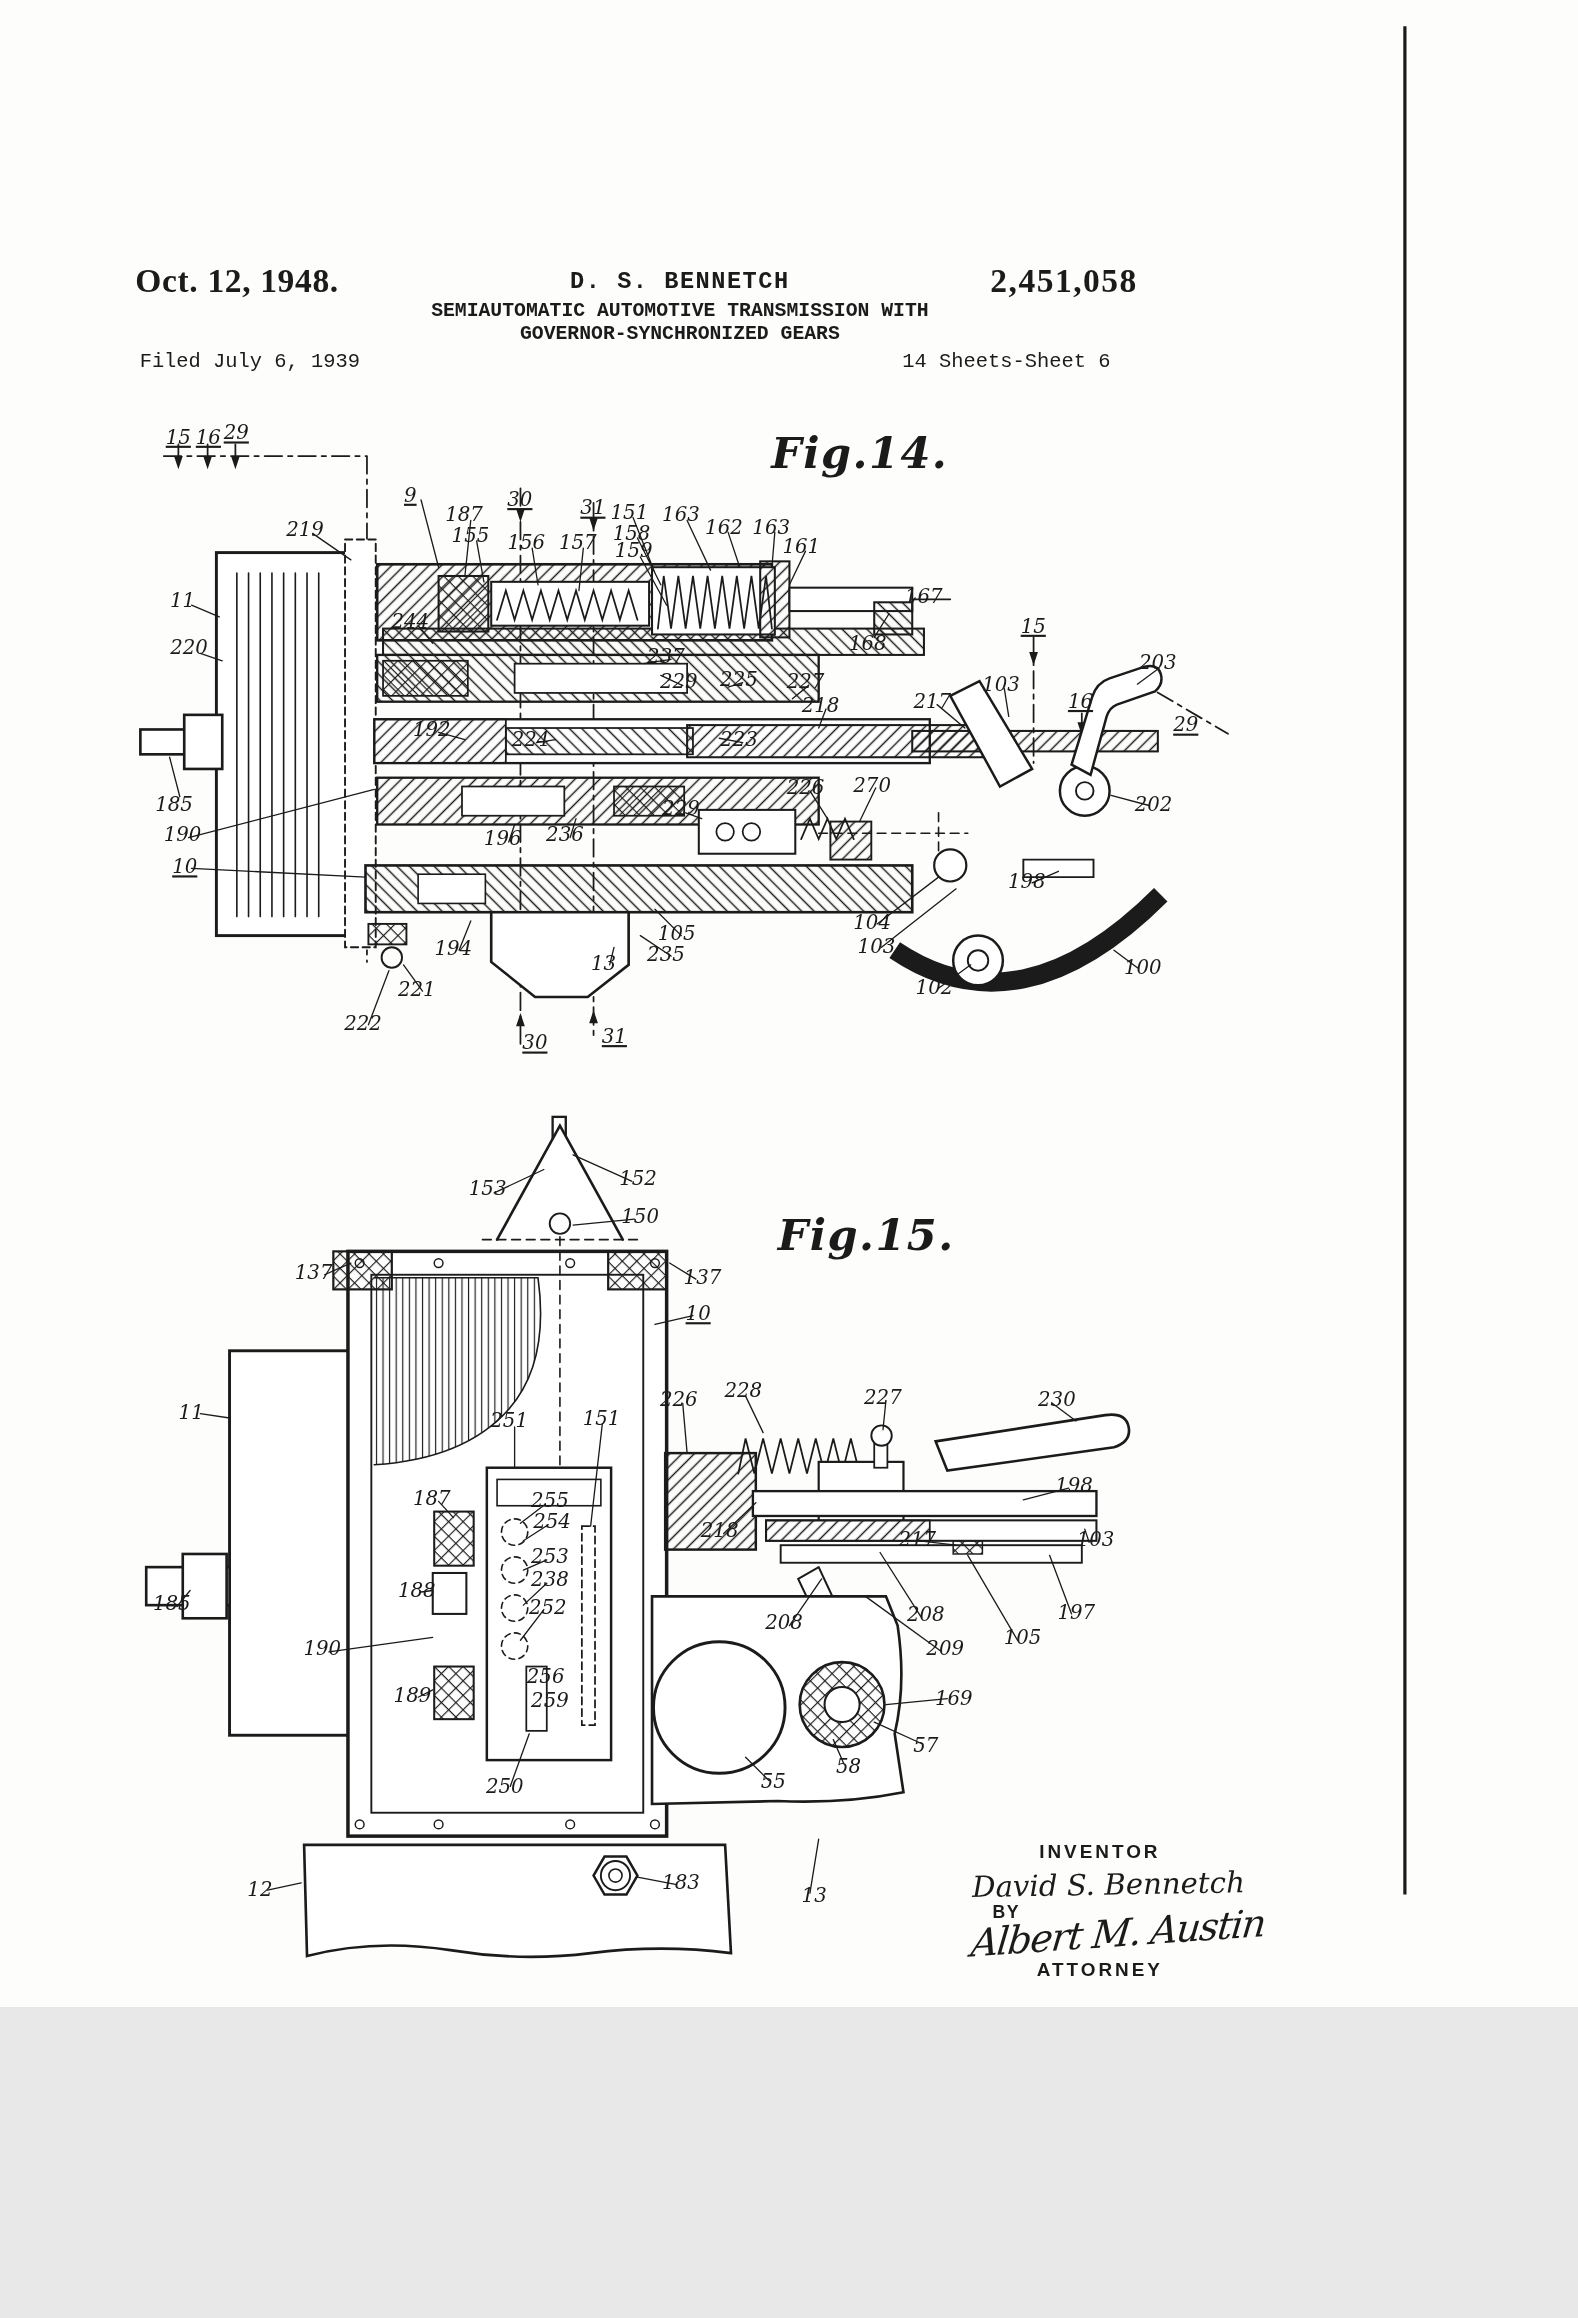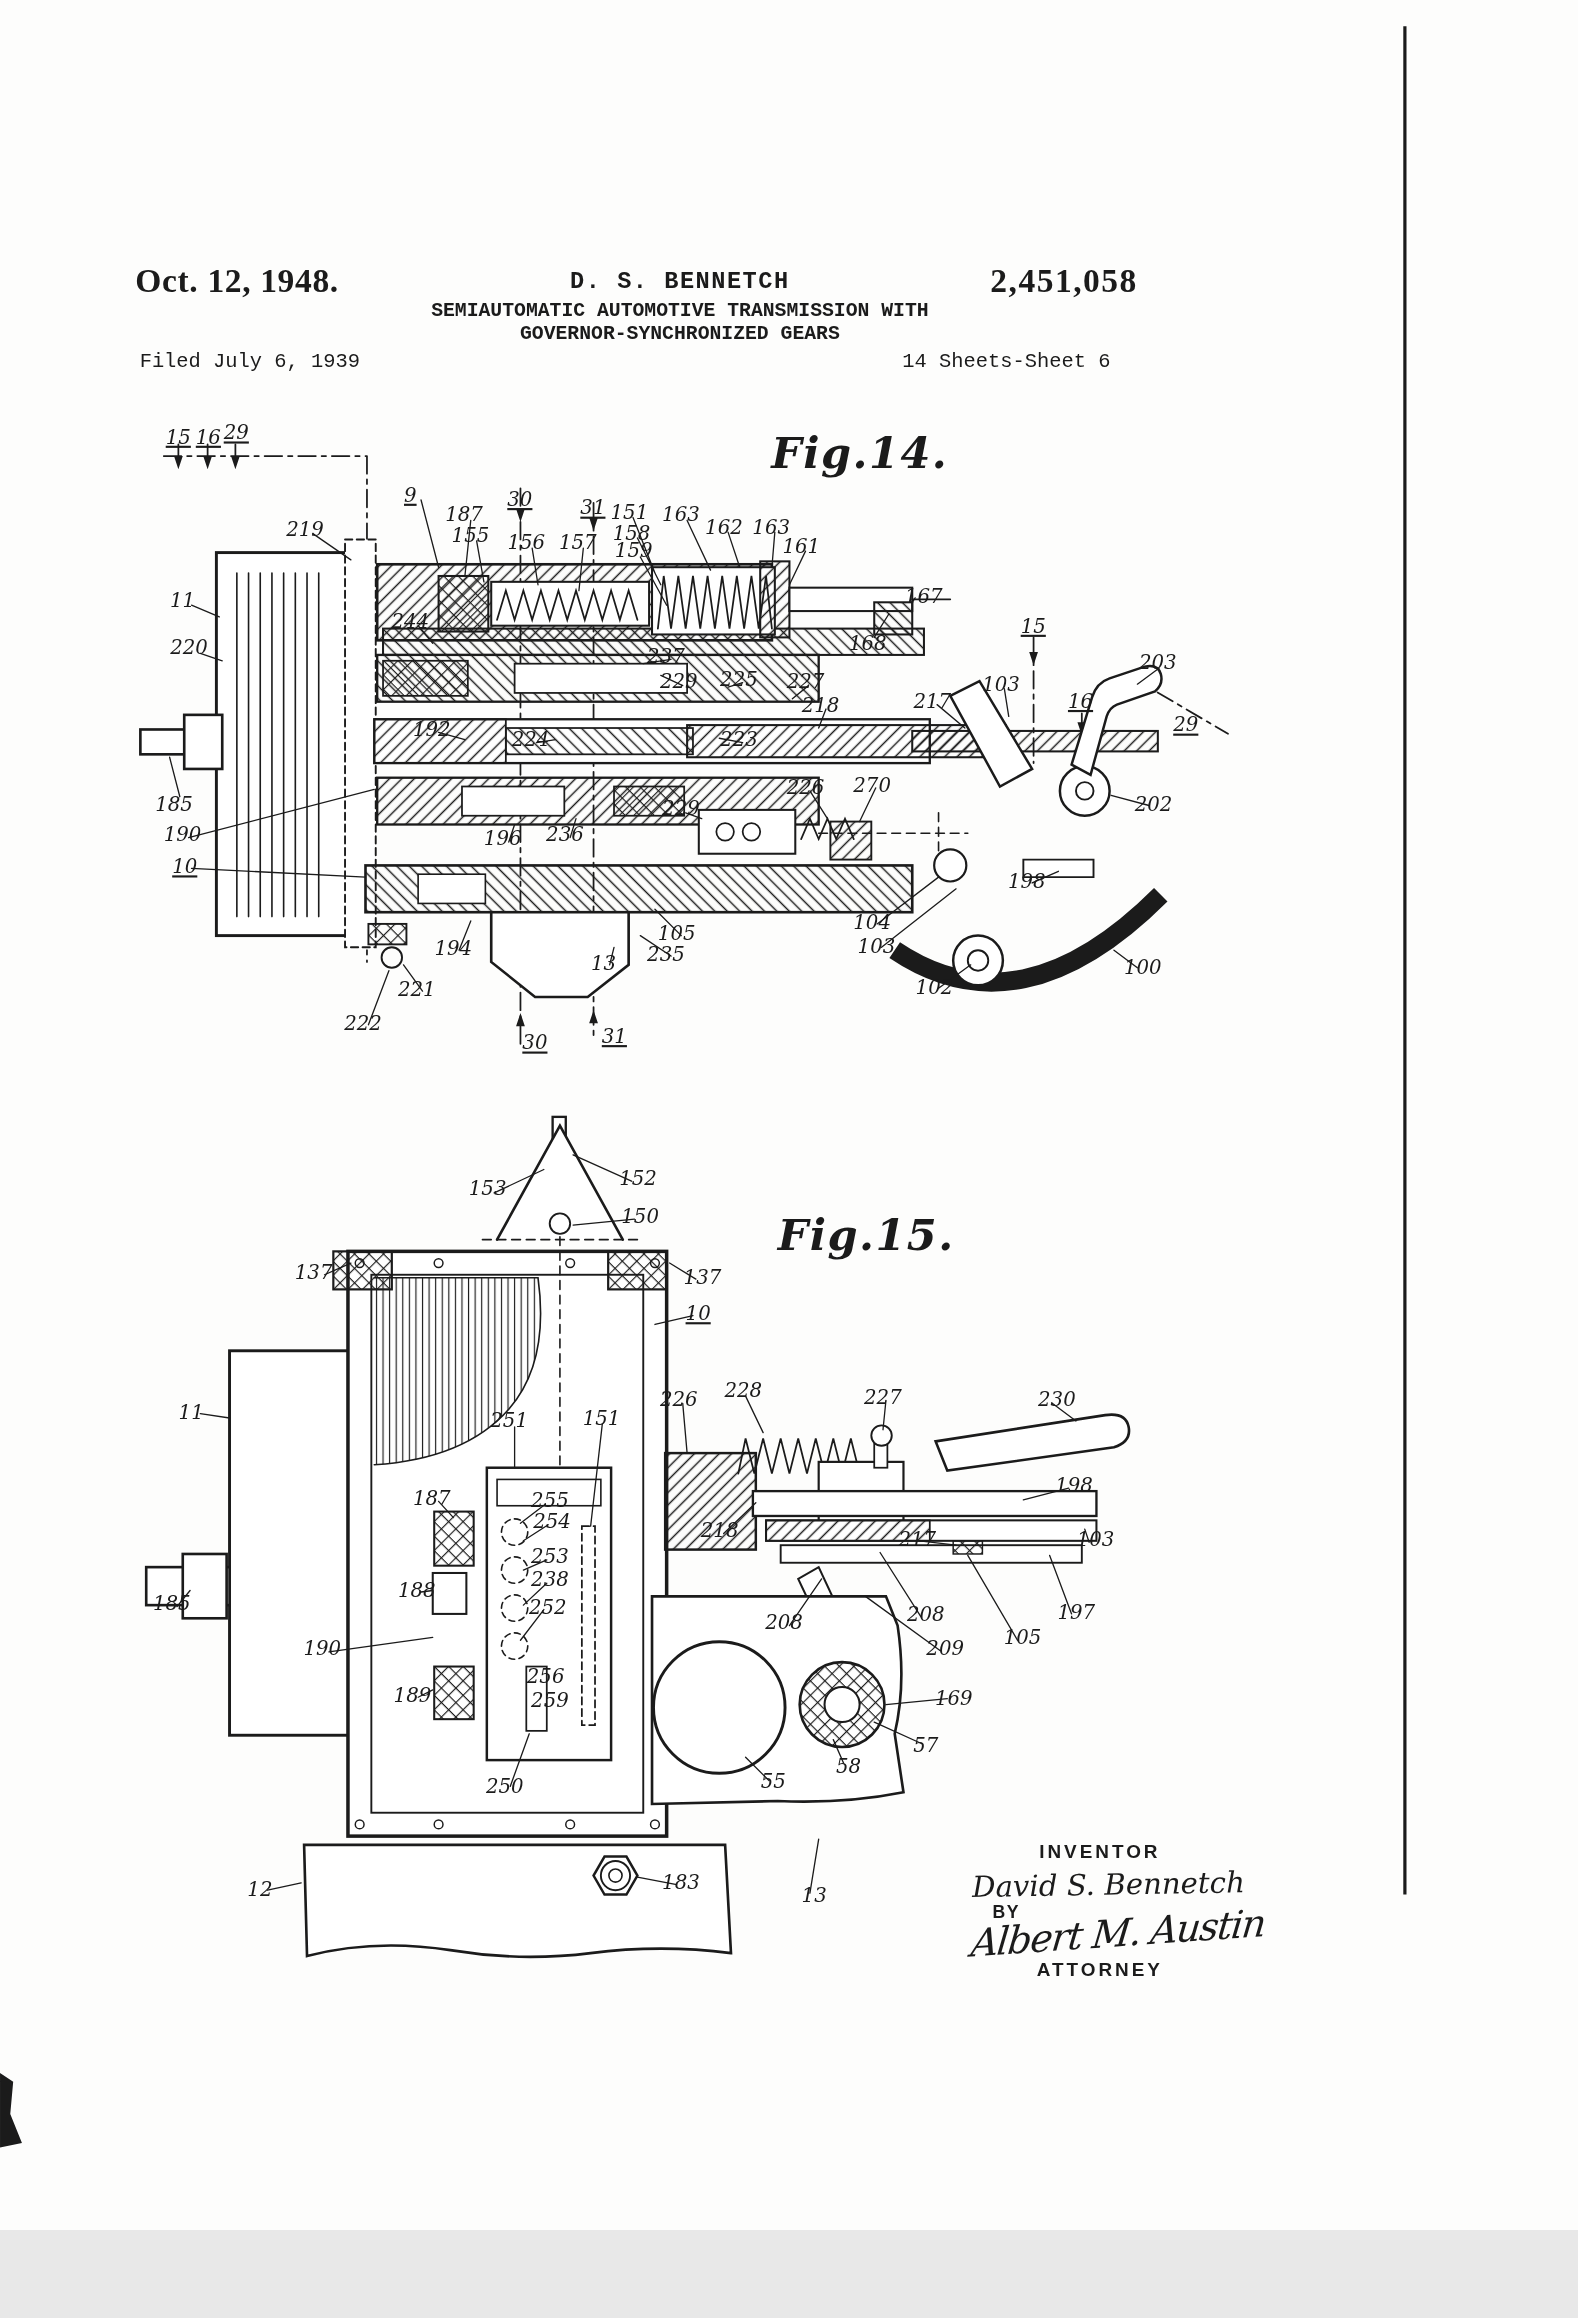--- a/index.html
+++ b/index.html
@@ -1,18 +1,18 @@
 <!DOCTYPE html>
 <html style="--ink: #1b1b1b; --paper: #fdfdfc;font-size:11px"><head>
 <meta charset="utf-8">
 <style>
   * { margin:0; padding:0; box-sizing:border-box; }
   html,body { background:#e8e8e8; }
   .page {
-    position:relative; width:1578px; height:2230px;
+    position:relative; width:1578px; height:2007px;
     background:var(--paper,#fdfdfc); overflow:hidden; margin:0 auto;
     color:var(--ink,#1b1b1b);
   }
   .scale {
     position:absolute; top:0; left:0; width:735px; height:1080px;
     transform:scale(2.14815); transform-origin:0 0;
   }
   .abs { position:absolute; white-space:nowrap; }
   .art { position:absolute; top:0; left:0; }
 

